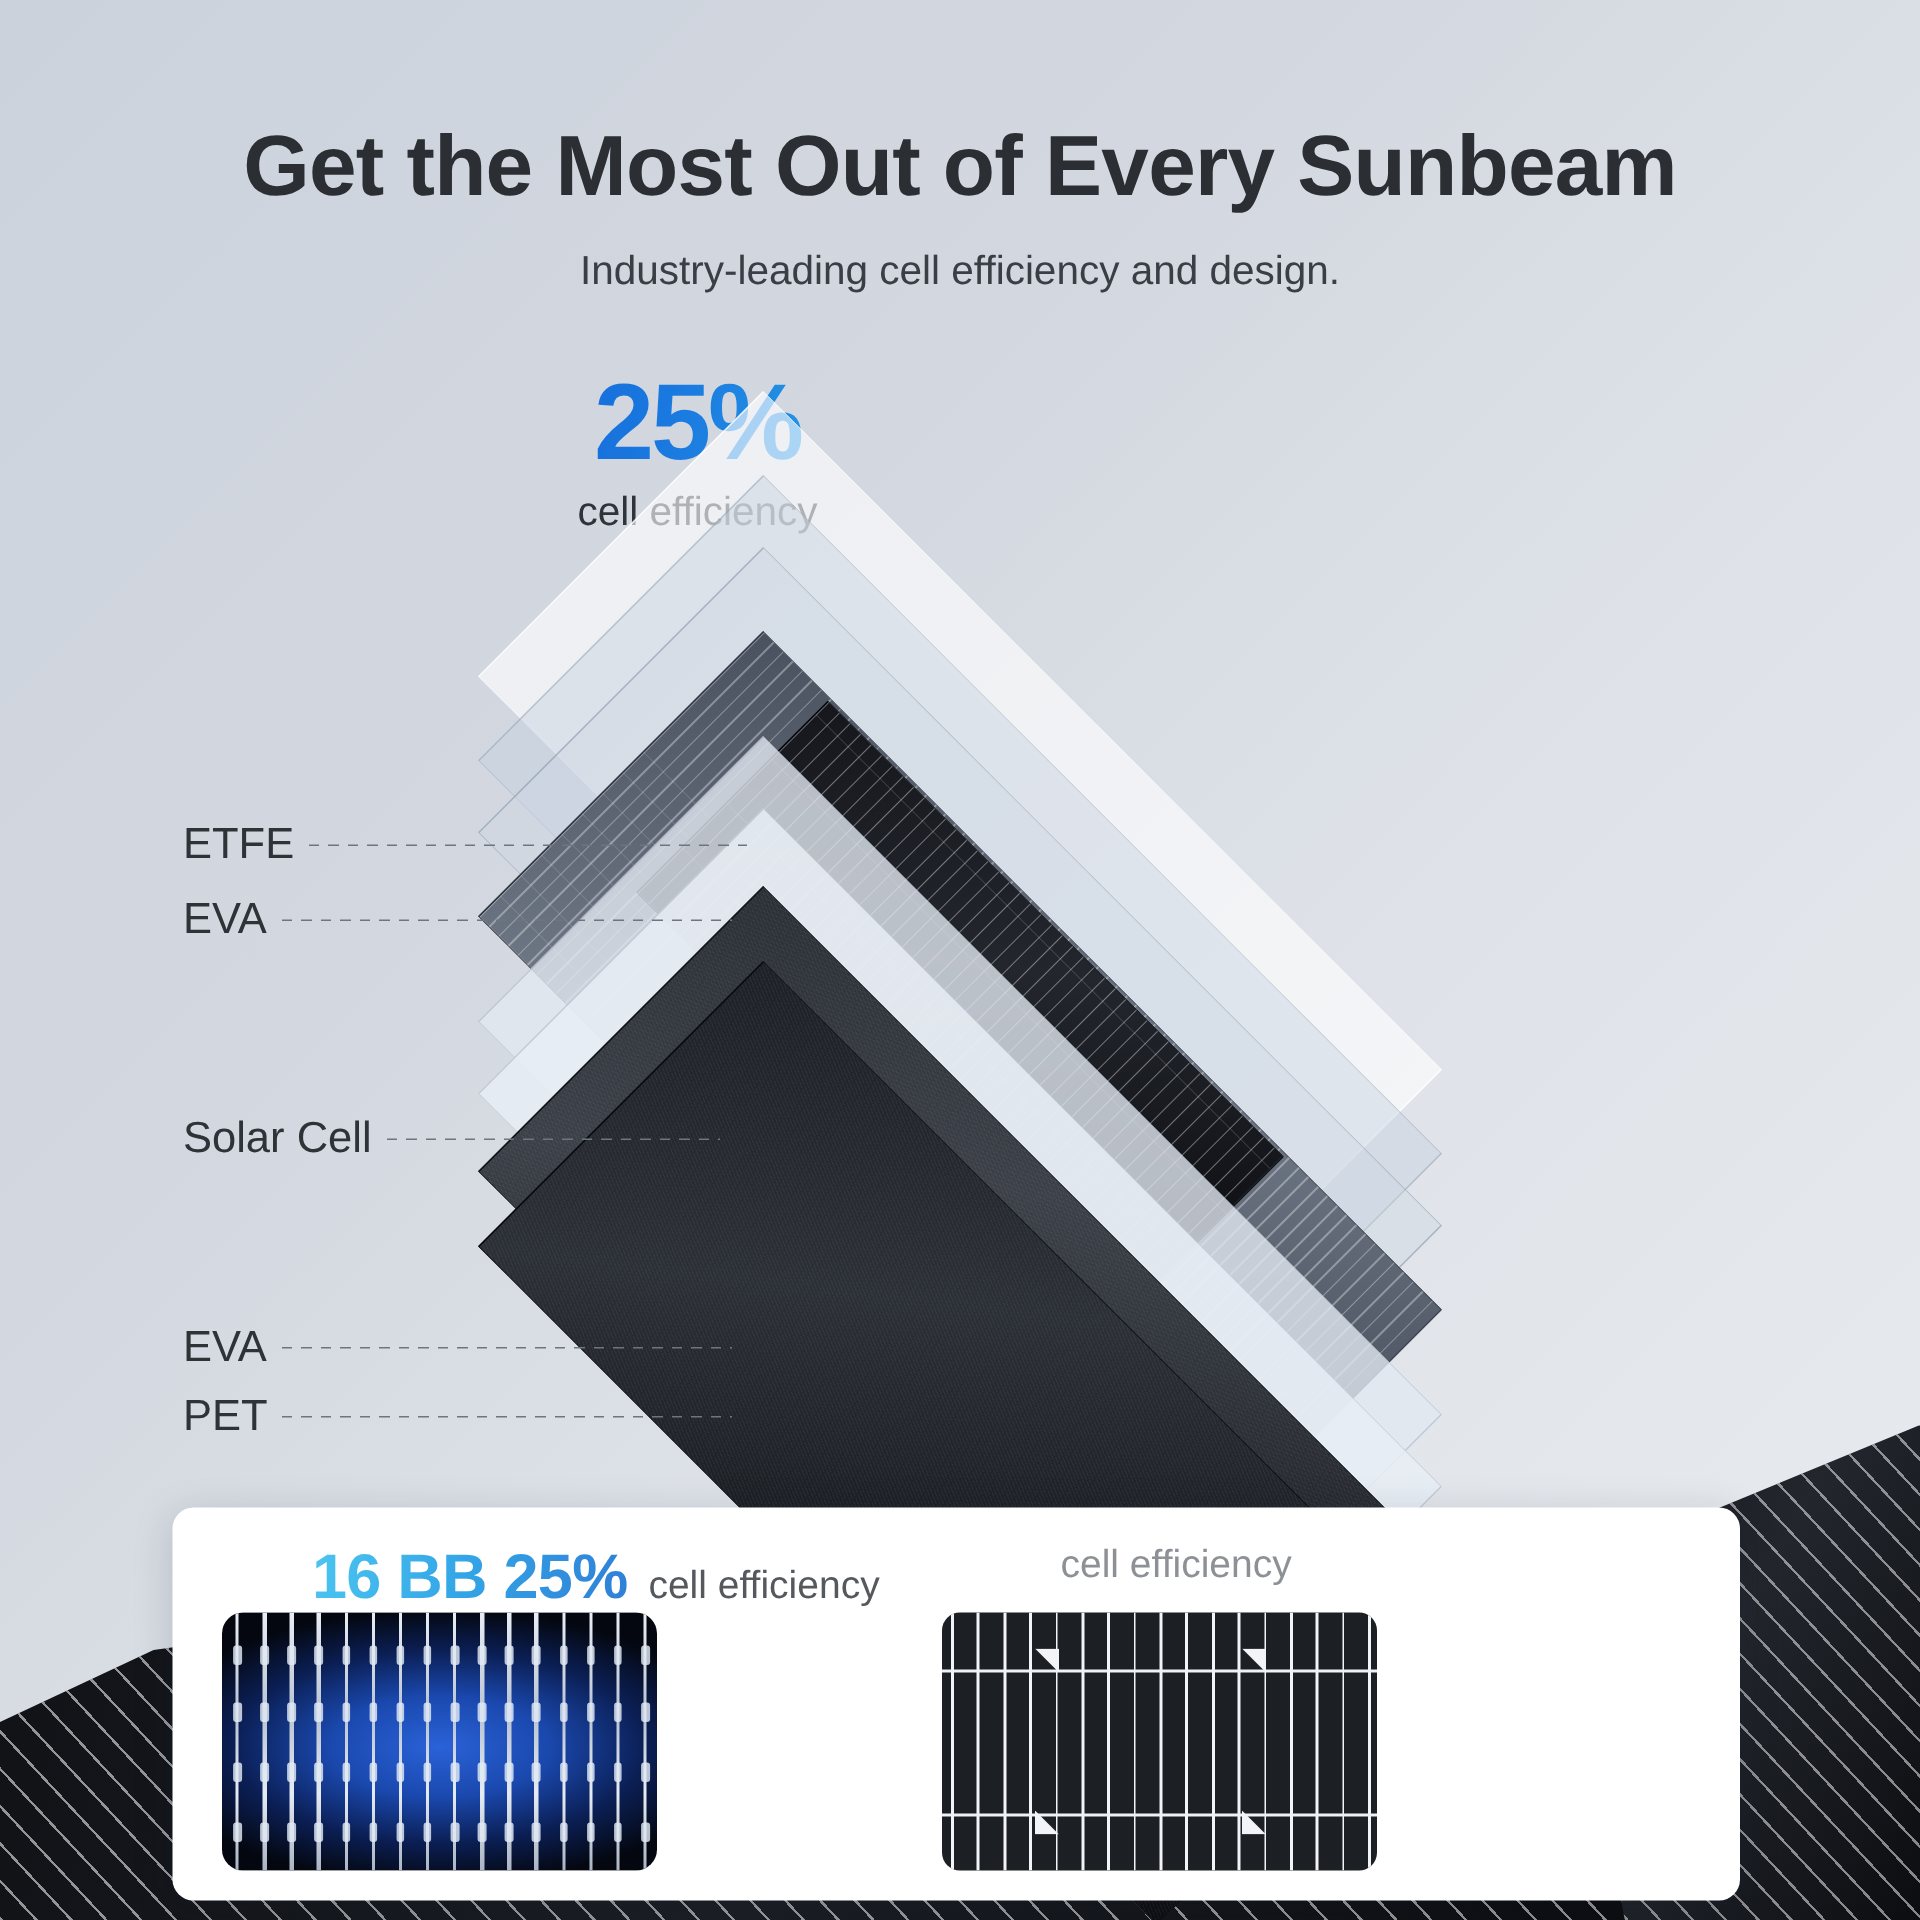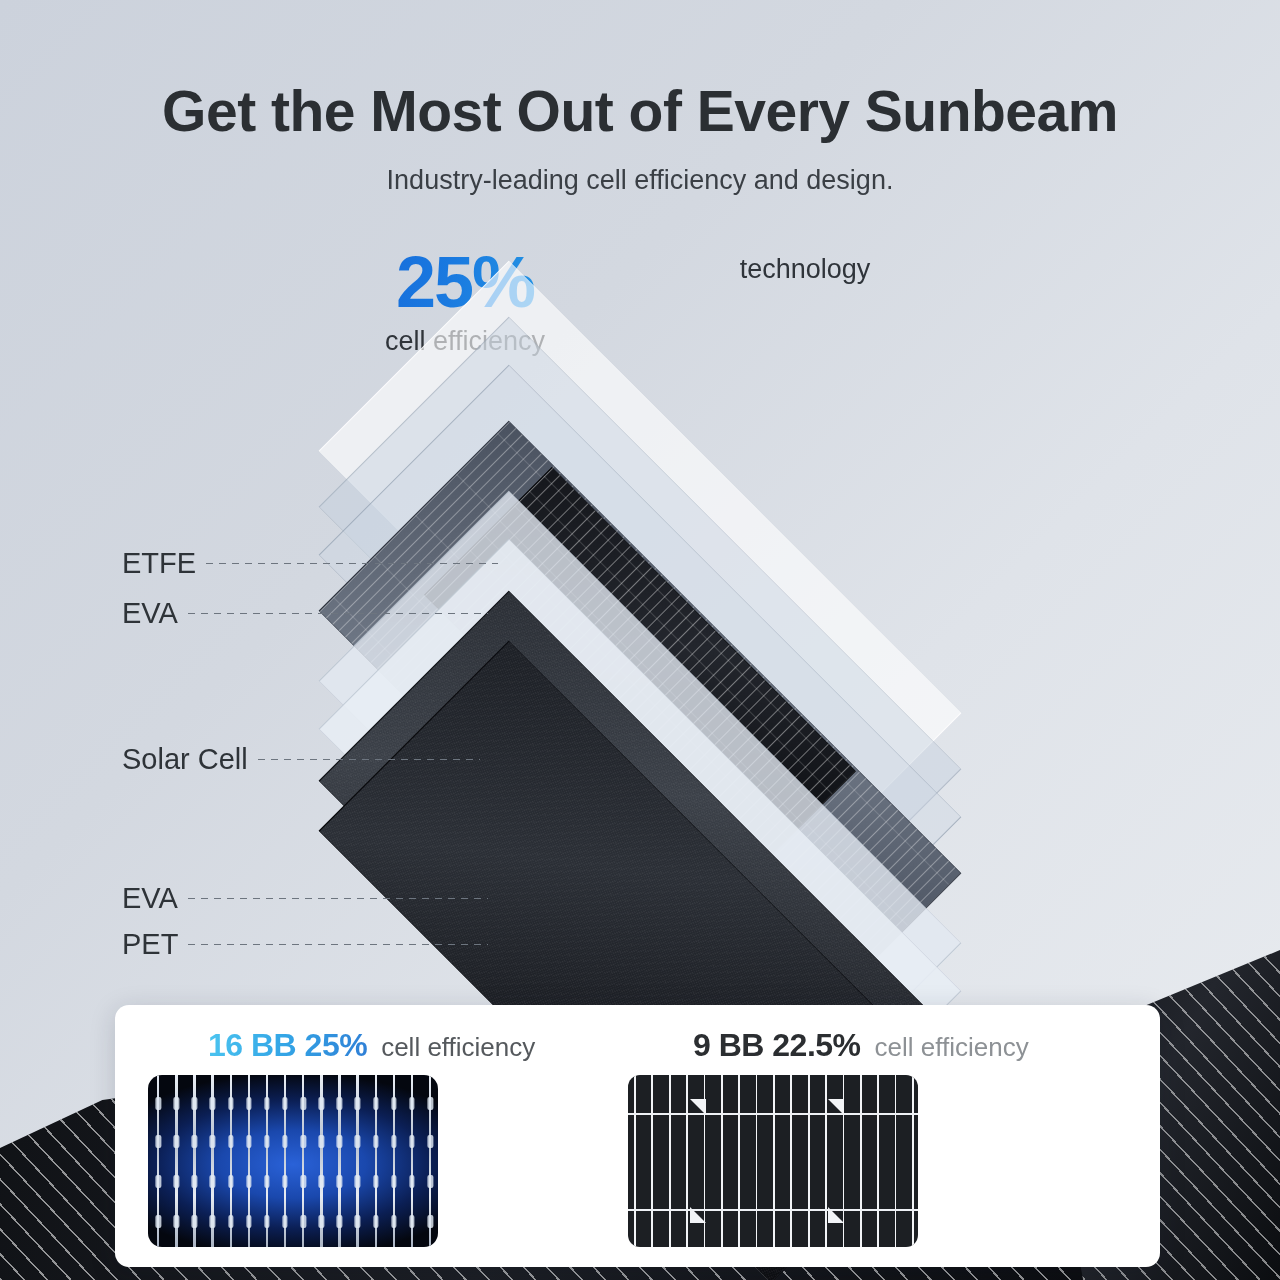--- a/index.html
+++ b/index.html
@@ -103,21 +103,21 @@
   .card {
     position:absolute; left:115px; top:1005px; width:1045px; height:262px;
     background:#ffffff; border-radius:14px;
     box-shadow:0 5px 26px rgba(25,32,45,0.17);
     overflow:hidden;
   }
   .cmp { position:absolute; top:22px; }
   .cmp-left  { left:93px; }
   .cmp-right { left:578px; }
   .cmp-head { display:flex; align-items:baseline; white-space:nowrap; }
-  .cmp-big { font-size:32px; font-weight:700; letter-spacing:-0.5px; }
+  .cmp-big { font-size:42px; font-weight:700; letter-spacing:-0.5px;text-decoration:underline; }
   .cmp-big.blue {
     background:linear-gradient(100deg,#4cc5f0 0%,#33a5e6 48%,#2f7fd6 100%);
     -webkit-background-clip:text; background-clip:text;
     -webkit-text-fill-color:transparent; color:#33a5e6;
   }
   .cmp-big.dark { color:#2b2e31; }
   .cmp-small { font-size:26px; margin-left:14px; }
   .cmp-small.g1 { color:#55595d; }
   .cmp-small.g2 { color:#8d9195; }
 
@@ -177,21 +177,20 @@
 
 <div class="headline">Get the Most Out of Every Sunbeam</div>
 <div class="subhead">Industry-leading cell efficiency and design.</div>
 
 <div class="stats">
   <div class="stat stat-1">
     <div class="stat-value">25%</div>
     <div class="stat-label">cell efficiency</div>
   </div>
   <div class="stat stat-2">
-    <div class="stat-label">technology</div>
   </div>
 </div>
 
 <div class="diagram">
   <div class="layer lay-etfe">
       <i></i>
     </div>
   <div class="layer lay-eva1">
       <i></i>
     </div>
@@ -243,21 +242,20 @@
 
   <div class="cmp cmp-left">
     <div class="cmp-head">
       <span class="cmp-big blue">16 BB 25%</span>
       <span class="cmp-small g1">cell efficiency</span>
     </div>
   </div>
 
   <div class="cmp cmp-right">
     <div class="cmp-head">
-      <span class="cmp-big dark">9 BB 22.5%</span>
       <span class="cmp-small g2">cell efficiency</span>
     </div>
   </div>
 
   <div class="cell16" id="cell16">
       <div class="bb" style="left: 9px;"></div>
       <div class="node" style="left: 9px; top: 22px;"></div>
       <div class="node" style="left: 9px; top: 60px;"></div>
       <div class="node" style="left: 9px; top: 100px;"></div>
       <div class="node" style="left: 9px; top: 140px;"></div>

